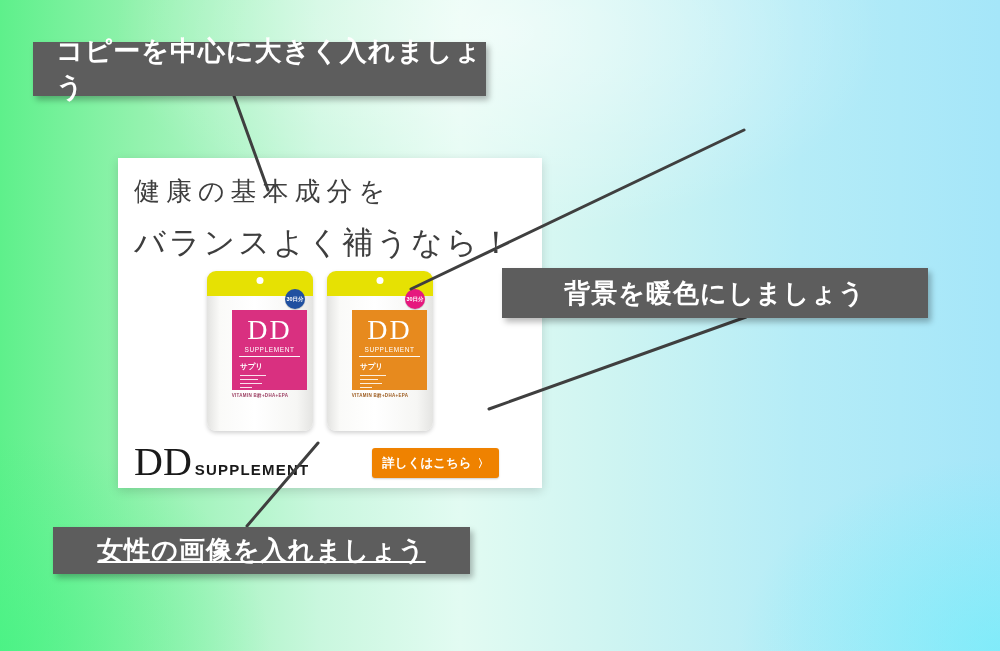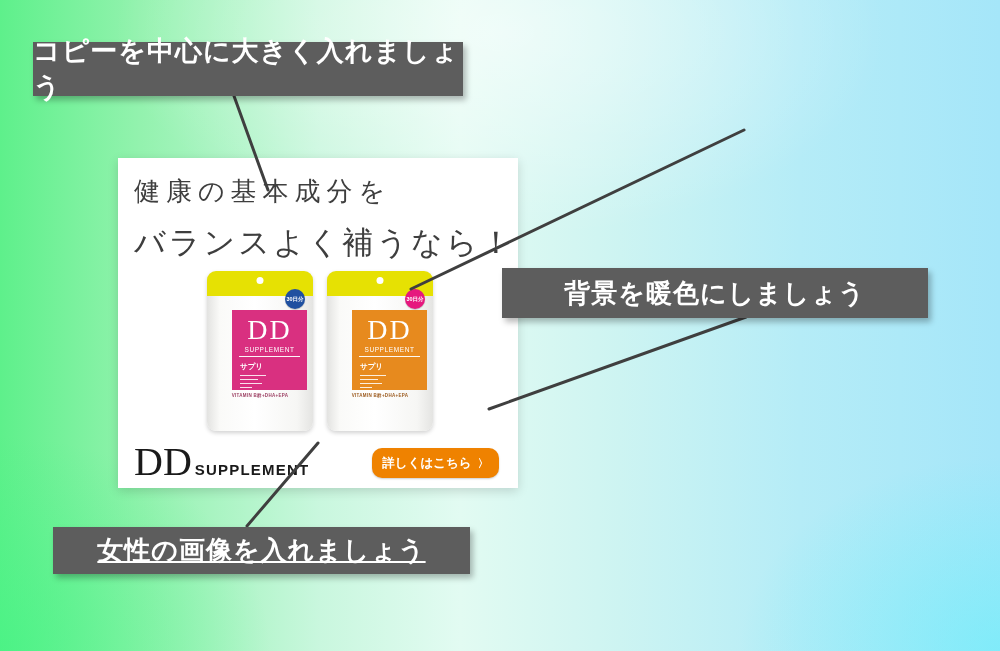--- a/index.html
+++ b/index.html
@@ -54,33 +54,33 @@
   .panel .sapuri{color:#fff; font-size:7.5px; font-weight:bold; margin:5px 0 0 8px;}
   .fineline{height:1.5px; background:rgba(255,255,255,0.85); margin:2.5px 0 0 8px;}
   .f1{width:26px;} .f2{width:18px;} .f3{width:22px;} .f4{width:12px;}
   .vitamin{position:absolute; left:0; top:122px; width:100%; text-align:center; font-size:4.5px; letter-spacing:0.3px; font-weight:bold;}
   .vitamin-pink{color:#9c3f62;} .vitamin-orange{color:#9c5b1f;}
   
   .logo{position:absolute; left:16px; top:284px; display:flex; align-items:baseline; color:#1a1a1a;}
   .logo .logo-dd{font-family:"Liberation Serif", serif; font-size:40px; line-height:1; letter-spacing:0;}
   .logo .logo-rest{font-size:15px; font-weight:bold; letter-spacing:1.2px; margin-left:3px;}
   .cta{
-    position:absolute; left:254px; top:290px; width:127px; height:30px; border:none; border-radius:10px;
+    position:absolute; left:254px; top:290px; width:127px; height:30px; border:none; border-radius:3px;
     display:flex; align-items:center; justify-content:center; gap:6px;
     color:#fff; font-size:12.5px; font-weight:bold; cursor:pointer; box-shadow:0 1px 2px rgba(0,0,0,0.2);
     font-family:"Liberation Sans", sans-serif;
   }
   .cta .chev{font-size:11px;}
 </style>
 </head>
 <body>
 
 <div class="stage">
 
-  <div class="ad" style="background: rgb(255, 255, 255);">
+  <div class="ad" style="background: rgb(255, 255, 255); padding-left: 24px;">
     <div class="headline">
       <div class="l1">健康の基本成分を</div>
       <div class="l2">バランスよく補うなら！</div>
     </div>
 
     <div class="pouch pouch-left">
       <div class="band" style="background: rgb(230, 225, 3);">
         <div class="hole"></div>
       </div>
       <div class="badge" style="background: rgb(32, 80, 160);">
@@ -132,21 +132,21 @@
     </button>
   </div>
 
   <svg class="connectors" width="1000" height="651" viewBox="0 0 1000 651">
     <line x1="234" y1="96" x2="268" y2="190"></line>
     <line x1="744" y1="130" x2="411" y2="289"></line>
     <line x1="746" y1="317" x2="489" y2="409"></line>
     <line x1="247" y1="526" x2="318" y2="443"></line>
   </svg>
 
-  <div class="note note-copy" style="background: rgb(93, 93, 93);">
+  <div class="note note-copy" style="background: rgb(93, 93, 93); padding-left: 23px;">
     <span>コピーを中心に大きく入れましょう</span>
   </div>
   <div class="note note-bg" style="background: rgb(93, 93, 93);">
     <span>背景を暖色にしましょう</span>
   </div>
   <div class="note note-woman" style="background: rgb(93, 93, 93); text-decoration: underline;">
     <span>女性の画像を入れましょう</span>
   </div>
 
 </div>

